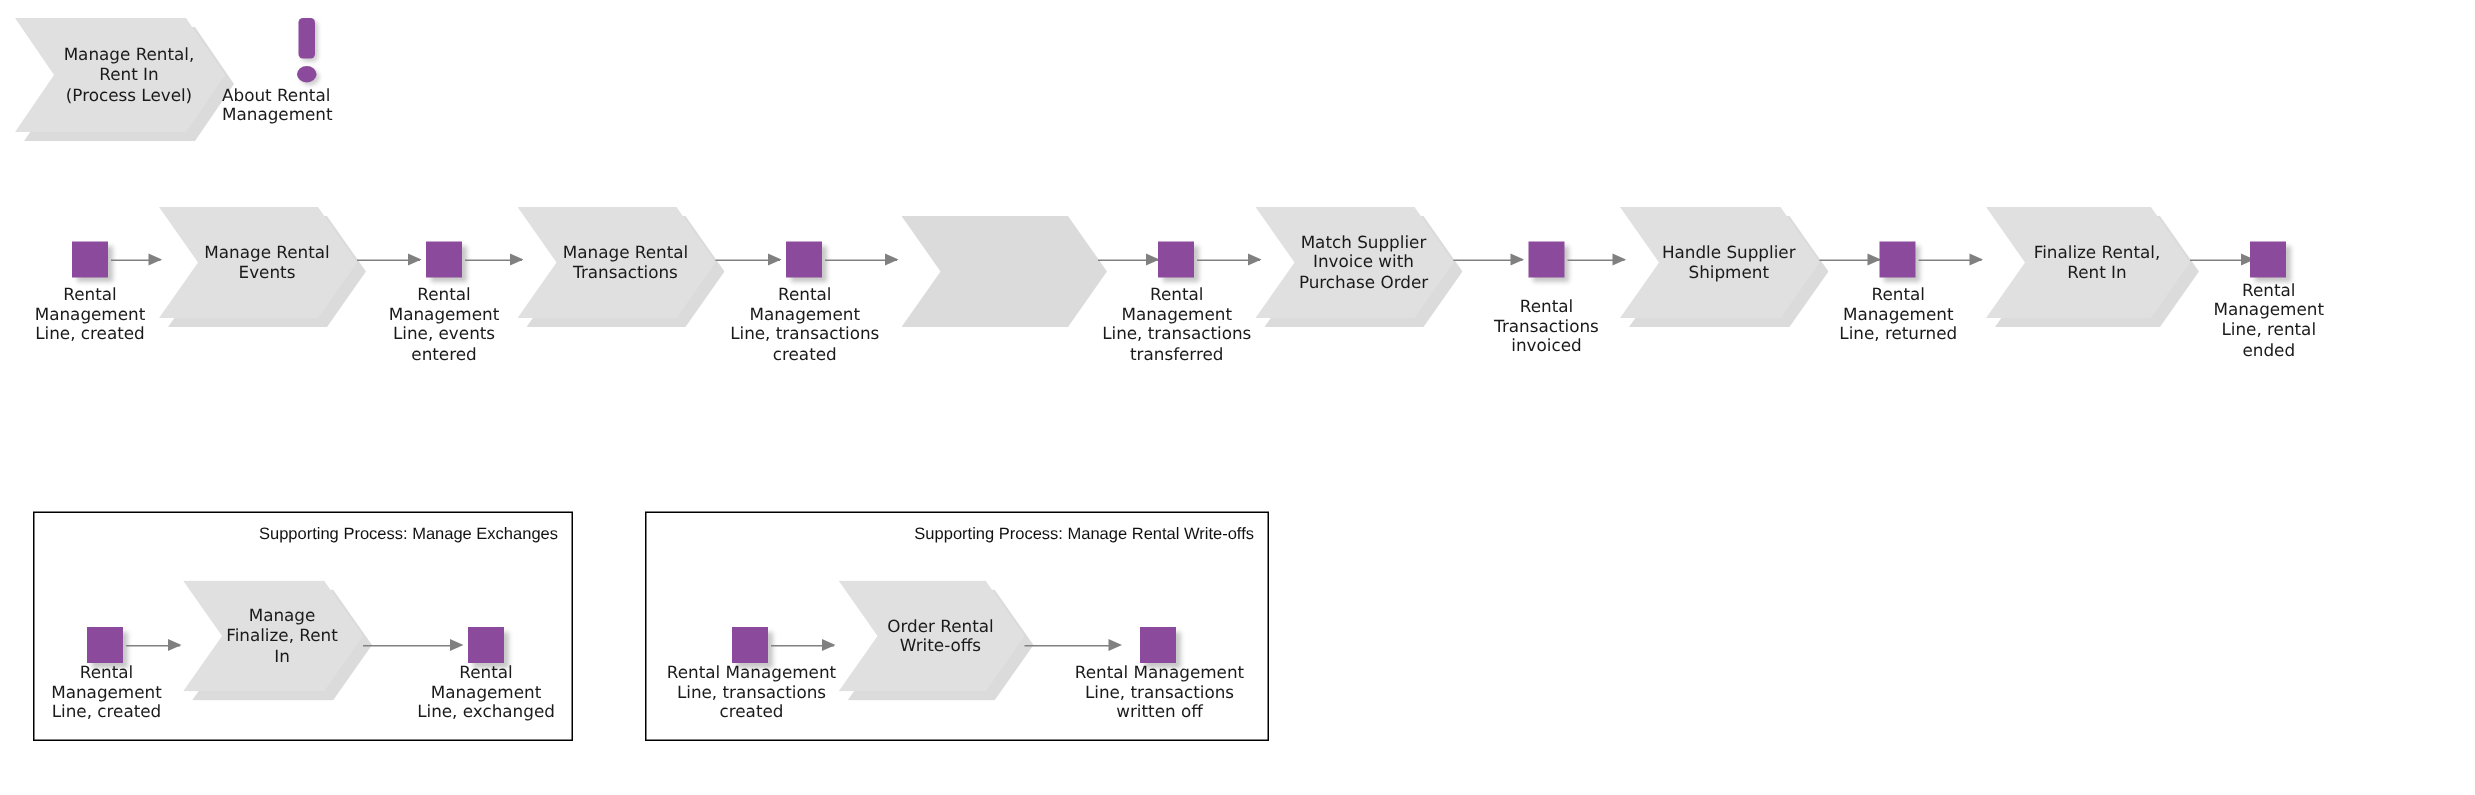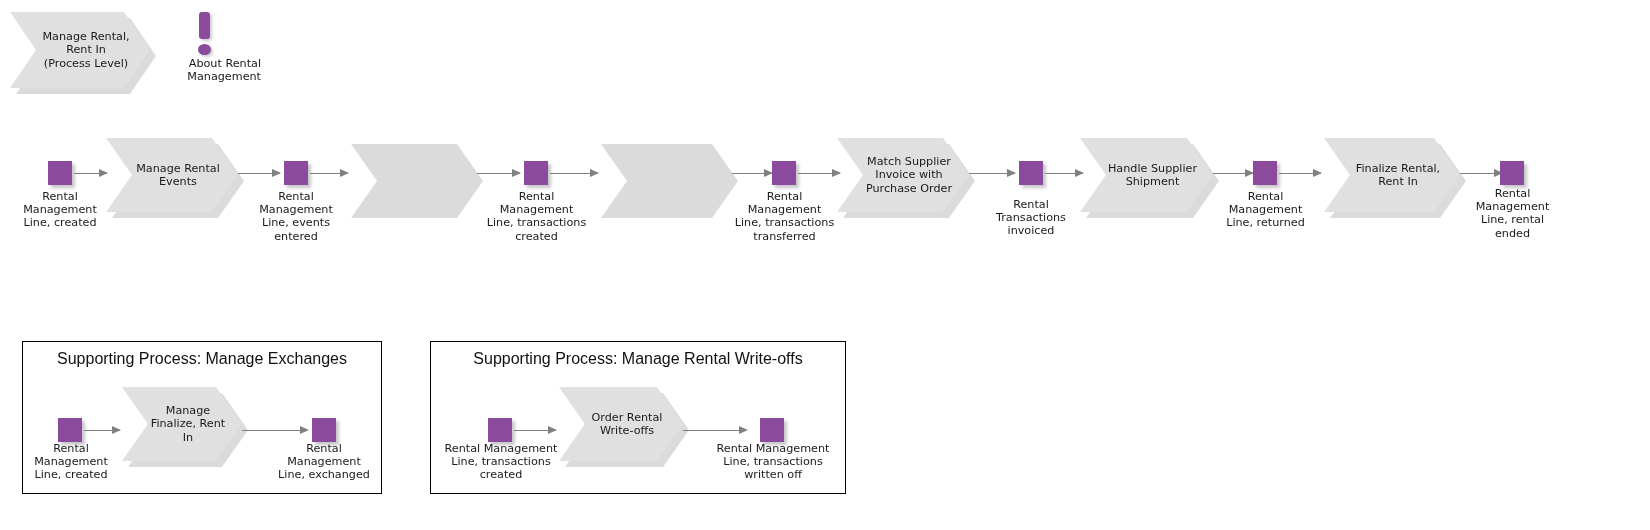--- a/index.html
+++ b/index.html
@@ -101,42 +101,42 @@
   .about-dot {
     position: absolute;
     width: 13px;
     height: 11px;
     background: #8b4a9c;
     border-radius: 50%;
     box-shadow: 2px 2px 3px rgba(0,0,0,.20);
   }
   .about-label {
     position: absolute;
-    text-align: right;
+    text-align: left;
     line-height: 1.2;
     white-space: pre-line;
   }
 
   
   .sp-box {
     position: absolute;
     box-sizing: border-box;
     border: 1.4px solid #000000;
     background: #ffffff;
   }
   .sp-title {
     position: absolute;
     text-align: center;
     font-family: "Liberation Sans", sans-serif;
     color: #111;
     white-space: pre-line;
   }
 
   .t11 { font-size: 11.2px; }
-  .t112 { font-size: 16px; }
+  .t112 { font-size: 11px; text-align: right; }
 </style>
 </head>
 <body>
 
 <div id="canvas">
 
   <div class="chev-shadow" style="left:16px; top:18px; width:140px; height:76px;"></div>
   <div class="hdr-chev t11" style="left:10px; top:12px; width:140px; height:76px;">
     <span class="lbl">Manage Rental,
 Rent In
@@ -168,20 +168,24 @@
   <div class="state" style="left:284px; top:161px;"></div>
   <div class="state-label t11" style="left:248px; top:190px; width:96px;">Rental
 Management
 Line, events
 entered</div>
 
   <div class="conn" style="left:310px; top:173px; width:38px;"></div>
   <div class="arrowhead" style="left:340px; top:169px;"></div>
 
   <div class="chev-shadow" style="left:351px; top:144px; width:132px; height:74px;"></div>
+  <div class="chev t11" style="left:345px; top:138px; width:132px; height:74px;">
+    <span class="lbl">Manage Rental
+Transactions</span>
+  </div>
 
   <div class="conn" style="left:477px; top:173px; width:43px;"></div>
   <div class="arrowhead" style="left:512px; top:169px;"></div>
 
   <div class="state" style="left:524px; top:161px;"></div>
   <div class="state-label t11" style="left:467px; top:190px; width:139px;">Rental
 Management
 Line, transactions
 created</div>
 

